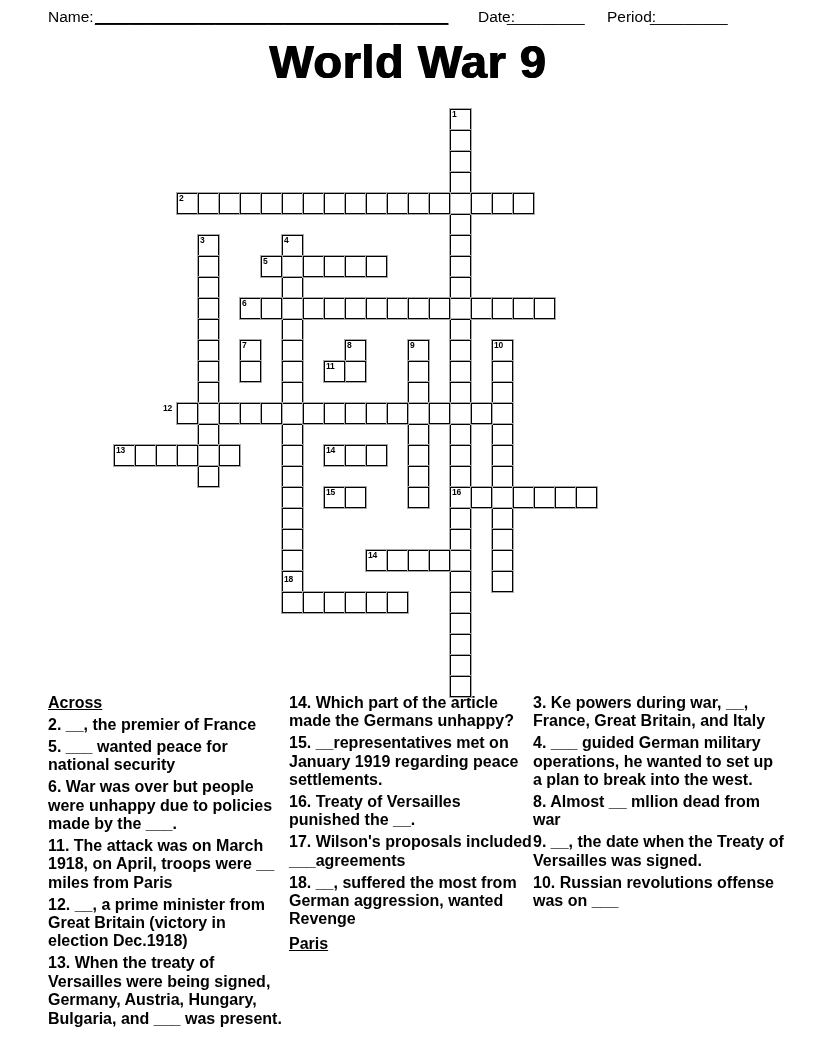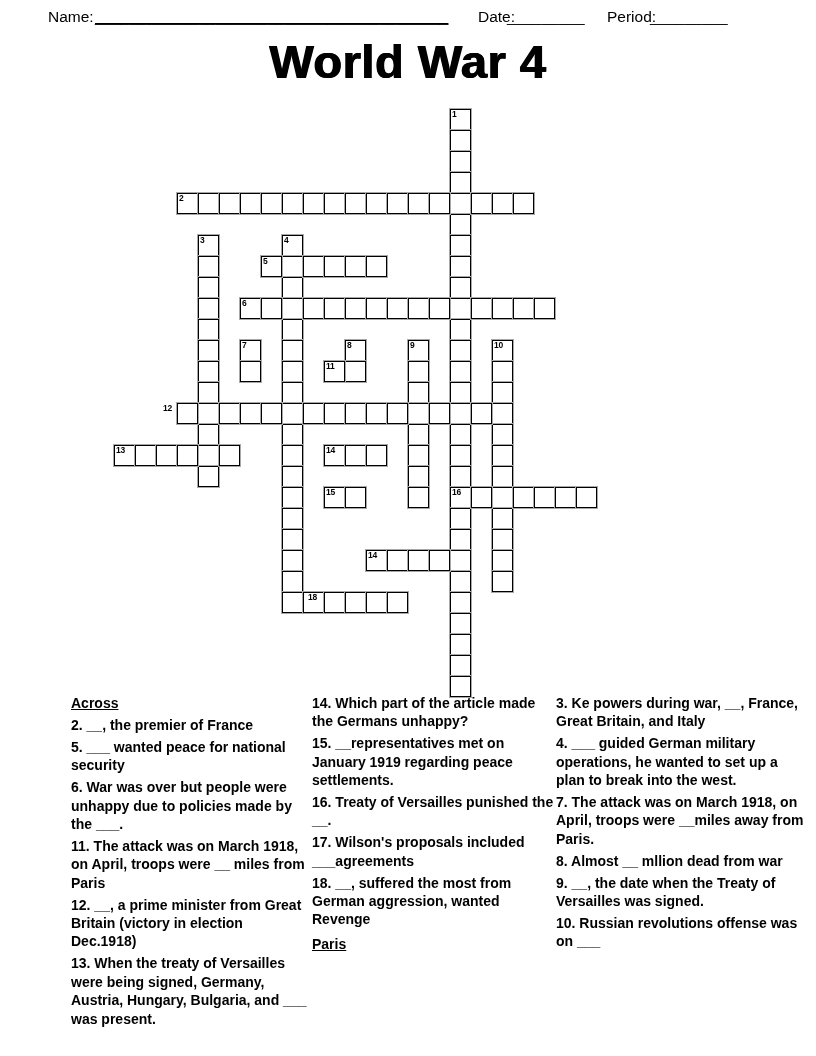--- a/index.html
+++ b/index.html
@@ -23,42 +23,41 @@
   .cell{
     position:absolute;width:21px;height:21px;box-sizing:border-box;
     border:1px solid #000;background:#fff;box-shadow:0 0 0 1px #a8a8a8;
     z-index:2;
   }
   .cellnum{
     position:absolute;font-size:8.5px;font-weight:bold;line-height:9px;
     z-index:3;letter-spacing:-.3px;
   }
   .clue-col{
-    position:absolute;top:694px;font-size:14px;font-weight:bold;
+    position:absolute;top:694px;font-size:16px;font-weight:bold;
     line-height:18.4px;
-    margin-left:23px;
   }
   #cluecol0{left:48px;width:238px;}
   #cluecol1{left:289px;width:247px;}
   #cluecol2{left:533px;width:253px;}
   .clue-item{margin-bottom:3.5px;}
   .clue-header{text-decoration:underline;margin-bottom:3.5px;}
   .down-gap{margin-top:6px;}
 </style>
 </head>
 <body>
 
 <div class="hdr-item" id="name-label">Name:</div>
 <div class="hdr-item" id="name-line">_________________________________________</div>
 <div class="hdr-item" id="date-label">Date:</div>
 <div class="hdr-item" id="date-line">_________</div>
 <div class="hdr-item" id="period-label">Period:</div>
 <div class="hdr-item" id="period-line">_________</div>
 
-<div id="title">World War 4</div>
+<div id="title">World War 9</div>
 
 <div id="grid">
     <div class="cell" style="left: 450px; top: 109px; border-color: rgb(0, 0, 0); background: rgb(255, 255, 255);"></div>
     <div class="cell" style="left: 450px; top: 130px; border-color: rgb(0, 0, 0); background: rgb(255, 255, 255);"></div>
     <div class="cell" style="left: 450px; top: 151px; border-color: rgb(0, 0, 0); background: rgb(255, 255, 255);"></div>
     <div class="cell" style="left: 450px; top: 172px; border-color: rgb(0, 0, 0); background: rgb(255, 255, 255);"></div>
     <div class="cell" style="left: 450px; top: 193px; border-color: rgb(0, 0, 0); background: rgb(255, 255, 255);"></div>
     <div class="cell" style="left: 450px; top: 214px; border-color: rgb(0, 0, 0); background: rgb(255, 255, 255);"></div>
     <div class="cell" style="left: 450px; top: 235px; border-color: rgb(0, 0, 0); background: rgb(255, 255, 255);"></div>
     <div class="cell" style="left: 450px; top: 256px; border-color: rgb(0, 0, 0); background: rgb(255, 255, 255);"></div>
@@ -216,21 +215,21 @@
     <div class="cell" style="left: 366px; top: 550px; border-color: rgb(0, 0, 0); background: rgb(255, 255, 255);"></div>
     <div class="cell" style="left: 387px; top: 550px; border-color: rgb(0, 0, 0); background: rgb(255, 255, 255);"></div>
     <div class="cell" style="left: 408px; top: 550px; border-color: rgb(0, 0, 0); background: rgb(255, 255, 255);"></div>
     <div class="cell" style="left: 429px; top: 550px; border-color: rgb(0, 0, 0); background: rgb(255, 255, 255);"></div>
     <div class="cellnum" style="left: 368px; top: 551px;">14</div>
     <div class="cell" style="left: 303px; top: 592px; border-color: rgb(0, 0, 0); background: rgb(255, 255, 255);"></div>
     <div class="cell" style="left: 324px; top: 592px; border-color: rgb(0, 0, 0); background: rgb(255, 255, 255);"></div>
     <div class="cell" style="left: 345px; top: 592px; border-color: rgb(0, 0, 0); background: rgb(255, 255, 255);"></div>
     <div class="cell" style="left: 366px; top: 592px; border-color: rgb(0, 0, 0); background: rgb(255, 255, 255);"></div>
     <div class="cell" style="left: 387px; top: 592px; border-color: rgb(0, 0, 0); background: rgb(255, 255, 255);"></div>
-    <div class="cellnum" style="left: 284px; top: 593px; padding-left: 24px;">18</div>
+    <div class="cellnum" style="left: 284px; top: 575px;">18</div>
   </div>
 
 <div class="clue-col" id="cluecol0">
     <div class="clue-header">Across</div>
     <div class="clue-item">2. __, the premier of France</div>
     <div class="clue-item">5. ___ wanted peace for national security</div>
     <div class="clue-item">6. War was over but people were unhappy due to policies made by the ___.</div>
     <div class="clue-item">11. The attack was on March 1918, on April, troops were __ miles from Paris</div>
     <div class="clue-item">12. __, a prime minister from Great Britain (victory in election Dec.1918)</div>
     <div class="clue-item">13. When the treaty of Versailles were being signed, Germany, Austria, Hungary, Bulgaria, and ___ was present.</div>
@@ -239,17 +238,16 @@
     <div class="clue-item">14. Which part of the article made the Germans unhappy?</div>
     <div class="clue-item">15. __representatives met on January 1919 regarding peace settlements.</div>
     <div class="clue-item">16. Treaty of Versailles punished the __.</div>
     <div class="clue-item">17. Wilson's proposals included ___agreements</div>
     <div class="clue-item">18. __, suffered the most from German aggression, wanted Revenge</div>
     <div class="clue-header down-gap">Paris</div>
   </div>
 <div class="clue-col" id="cluecol2">
     <div class="clue-item">3. Ke powers during war, __, France, Great Britain, and Italy</div>
     <div class="clue-item">4. ___ guided German military operations, he wanted to set up a plan to break into the west.</div>
-    <div class="clue-item">7. The attack was on March 1918, on April, troops were __miles away from Paris.</div>
     <div class="clue-item">8. Almost __ mllion dead from war</div>
     <div class="clue-item">9. __, the date when the Treaty of Versailles was signed.</div>
     <div class="clue-item">10. Russian revolutions offense was on ___</div>
   </div>
 
 </body></html>

